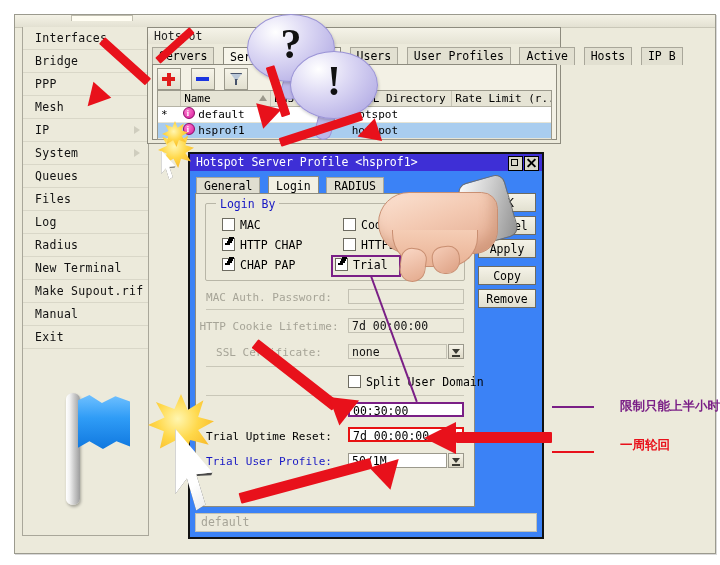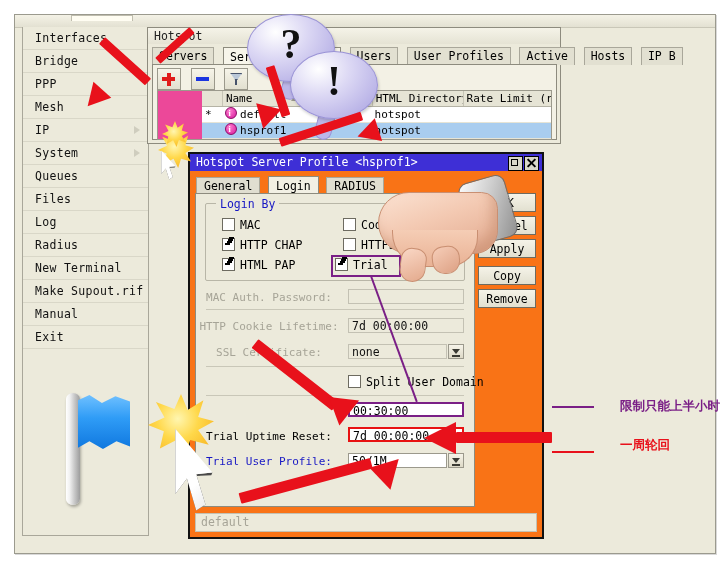--- a/index.html
+++ b/index.html
@@ -90,42 +90,42 @@
   .ic-plus::after{left:8.5px;top:3.5px;width:4px;height:13px;}
   .ic-minus::before{content:"";position:absolute;left:4px;top:8px;width:13px;height:4px;background:#1b35e0;}
   .ic-funnel::before{
     content:"";position:absolute;left:5px;top:4px;width:12px;height:7px;
     background:#b9c7d8;border:1px solid #47536b;box-sizing:border-box;
     clip-path:polygon(0 0,100% 0,58% 100%,42% 100%);
   }
   .ic-funnel::after{content:"";position:absolute;left:10px;top:10px;width:2px;height:6px;background:#47536b;}
 
   
-  #hs-table{position:absolute;left:4px;top:25px;right:4px;border:1px solid #9b998c;background:#ec4899;padding-left:44px;}
+  #hs-table{position:absolute;left:4px;top:25px;right:4px;border:1px solid #9b998c;background:#22c55e;}
   .th-row{display:flex;height:15px;background:#e6e4d5;border-bottom:1px solid #b5b3a5;}
   .th{
     line-height:15px;font-size:11px;padding-left:3px;border-right:1px solid #c6c4b6;
     overflow:hidden;white-space:nowrap;position:relative;cursor:pointer;
   }
   .sort-mark{position:absolute;right:3px;top:4px;width:0;height:0;
     border-bottom:6px solid #9b998c;border-left:4px solid transparent;border-right:4px solid transparent;}
   .tr{display:flex;height:15px;border-bottom:1px solid #e6e4d5;background:#fff;}
   .tr.sel{background:#a9cdef;}
   .td{line-height:15px;font-size:11px;padding-left:3px;overflow:hidden;white-space:nowrap;position:relative;}
   .row-ic{
     display:inline-block;width:10px;height:10px;border-radius:50%;
     background:radial-gradient(circle at 35% 32%,#ff7fd0,#d6189b);
     border:1px solid #8c0b66;vertical-align:-1px;margin-right:3px;position:relative;
   }
   .row-ic::after{content:"i";position:absolute;left:2.5px;top:-2px;color:#fff;font-size:8px;font-weight:bold;font-family:"Liberation Serif",serif;}
 
   
   #dlg{
     left:188px;top:152px;width:352px;height:383px;
-    background:#f97316;border:2px solid #111;
+    background:#3b82f6;border:2px solid #111;
   }
   #dlg-title{
     height:17px;line-height:17px;background:#3e2fd6;color:#fff;
     padding-left:6px;font-size:11.5px;position:relative;
   }
   .win-btn{
     position:absolute;top:2px;width:13px;height:13px;
     background:#d9d7c8;border:1px solid #000;cursor:pointer;
   }
   #btn-max{right:19px;}
@@ -374,21 +374,21 @@
     <div id="grp">
       <div id="grp-label">Login By</div>
 
       <div class="cb-row" style="left:16px;top:14px;">
         <span class="cbx"></span><span>MAC</span>
       </div>
       <div class="cb-row" style="left:16px;top:34px;">
         <span class="cbx on"></span><span>HTTP CHAP</span>
       </div>
       <div class="cb-row" style="left:16px;top:54px;">
-        <span class="cbx on"></span><span>HTML PAP</span>
+        <span class="cbx on"></span><span>CHAP PAP</span>
       </div>
       <div class="cb-row" style="left:137px;top:14px;">
         <span class="cbx"></span><span>Cookie</span>
       </div>
       <div class="cb-row" style="left:137px;top:34px;">
         <span class="cbx"></span><span>HTTPS</span>
       </div>
       <div class="cb-row" style="left:129px;top:54px;">
         <span class="cbx on"></span><span>Trial</span>
         <span id="trial-hl"></span>

